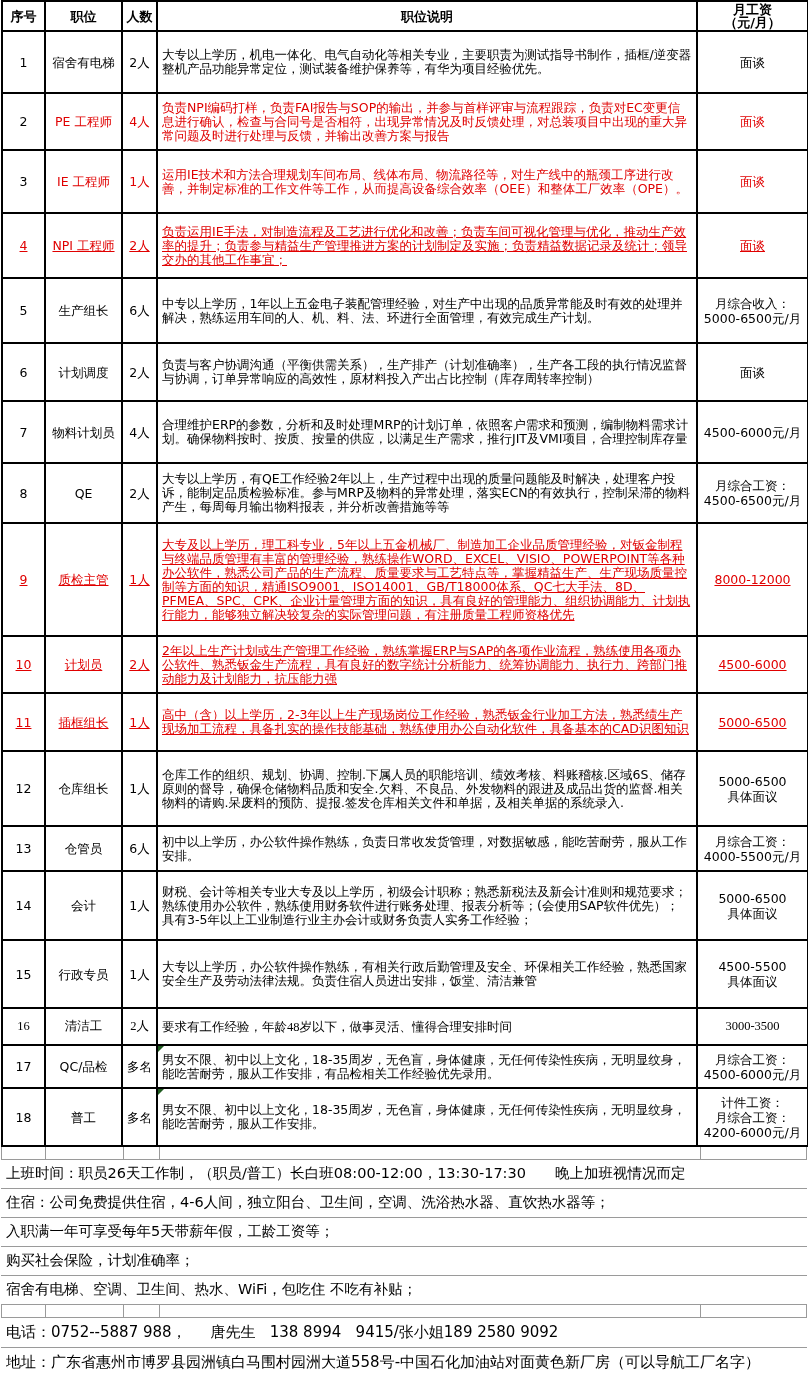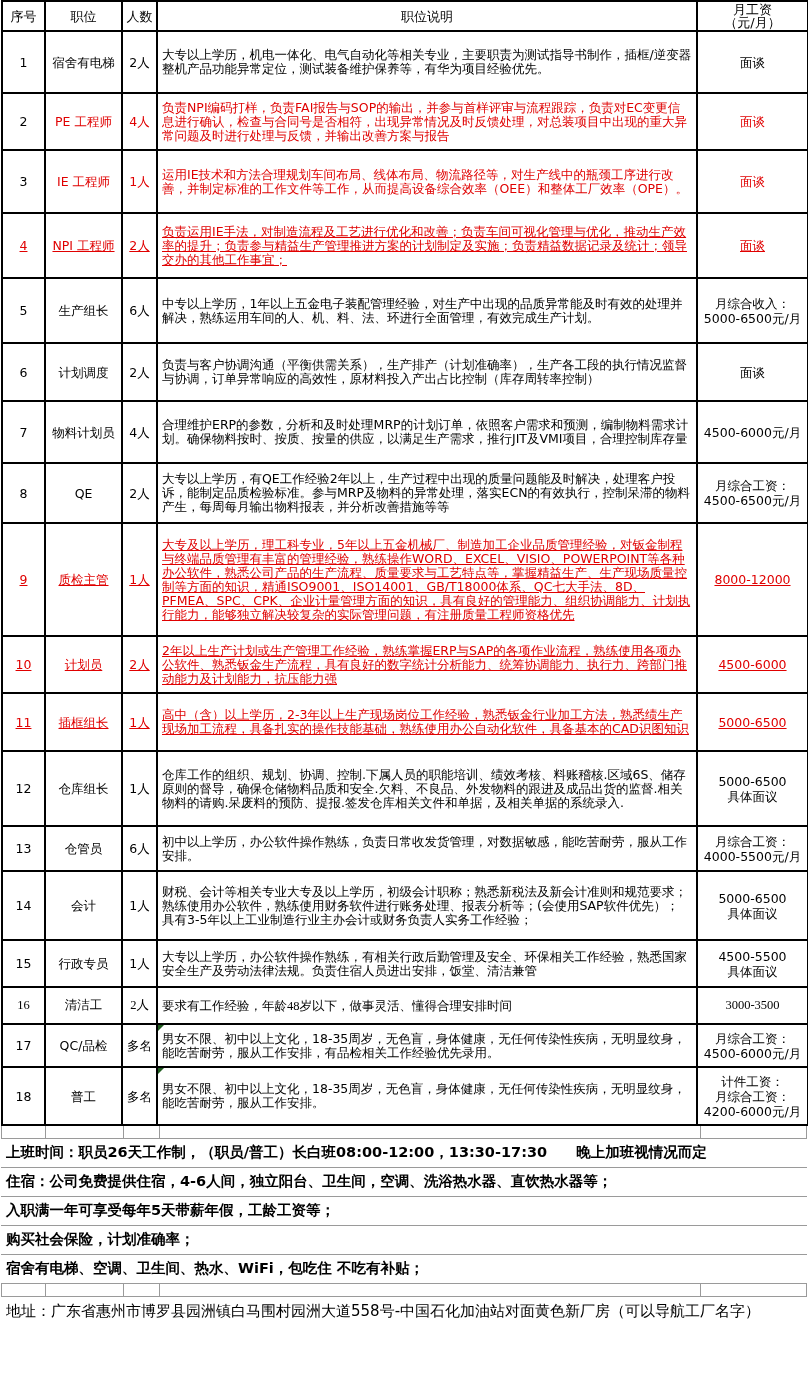--- a/index.html
+++ b/index.html
@@ -26,21 +26,21 @@
   table.jobs col.c-desc{width:540px;}
   table.jobs col.c-salary{width:111px;}
 
   table.jobs th, table.jobs td{
     border:2px solid #000;
     vertical-align:middle;
     overflow:hidden;
   }
   table.jobs thead th{
     font-size:13px;
-    font-weight:normal;
+    font-weight:bold;
     text-align:center;
     height:24px;
     padding:1px 0;
     line-height:13px;
   }
   table.jobs td{
     font-size:12.5px;
   }
   td.center{text-align:center;padding:1px 1px;line-height:15px;}
   td.desc{
@@ -75,21 +75,20 @@
   .f-count{width:35px;}
   .f-desc{width:540px;}
   .f-salary{flex:1;}
 
   .note-row{
     border-bottom:1px solid var(--grid-gray);
     font-size:14.5px;
     line-height:17px;
     padding:5px 5px 6px 5px;
     white-space:pre-wrap;
-    font-weight:bold;
   }
   .contact-row{
     font-size:15px;
     line-height:18px;
     padding:5px 5px 6px 5px;
     white-space:pre-wrap;
   }
   .contact-row.phone{border-bottom:1px solid var(--grid-gray);}
 </style>
 </head>
@@ -209,21 +208,21 @@
           <td class="desc">初中以上学历，办公软件操作熟练，负责日常收发货管理，对数据敏感，能吃苦耐劳，服从工作安排。</td>
           <td class="center salary">月综合工资：<br>4000-5500元/月</td>
         </tr>
         <tr style="height: 69px;">
           <td class="center no">14</td>
           <td class="center title">会计</td>
           <td class="center count">1人</td>
           <td class="desc">财税、会计等相关专业大专及以上学历，初级会计职称；熟悉新税法及新会计准则和规范要求；熟练使用办公软件，熟练使用财务软件进行账务处理、报表分析等；(会使用SAP软件优先）；　具有3-5年以上工业制造行业主办会计或财务负责人实务工作经验；</td>
           <td class="center salary">5000-6500<br>具体面议</td>
         </tr>
-        <tr style="height: 47px;">
+        <tr style="height: 68px;">
           <td class="center no">15</td>
           <td class="center title">行政专员</td>
           <td class="center count">1人</td>
           <td class="desc">大专以上学历，办公软件操作熟练，有相关行政后勤管理及安全、环保相关工作经验，熟悉国家安全生产及劳动法律法规。负责住宿人员进出安排，饭堂、清洁兼管</td>
           <td class="center salary">4500-5500<br>具体面议</td>
         </tr>
         <tr style="height: 37px; font-family: Liberation Serif, serif;">
           <td class="center no">16</td>
           <td class="center title">清洁工</td>
           <td class="center count">2人</td>
@@ -264,15 +263,16 @@
     </div>
 
   <div class="filler">
     <div class="f-no"></div>
     <div class="f-title"></div>
     <div class="f-count"></div>
     <div class="f-desc"></div>
     <div class="f-salary"></div>
   </div>
 
+  <div class="contact-row phone">电话：0752--5887 988，     唐先生   138 8994   9415/张小姐189 2580 9092</div>
   <div class="contact-row address">地址：广东省惠州市博罗县园洲镇白马围村园洲大道558号-中国石化加油站对面黄色新厂房（可以导航工厂名字）</div>
 
 </div>
 
 </body></html>

